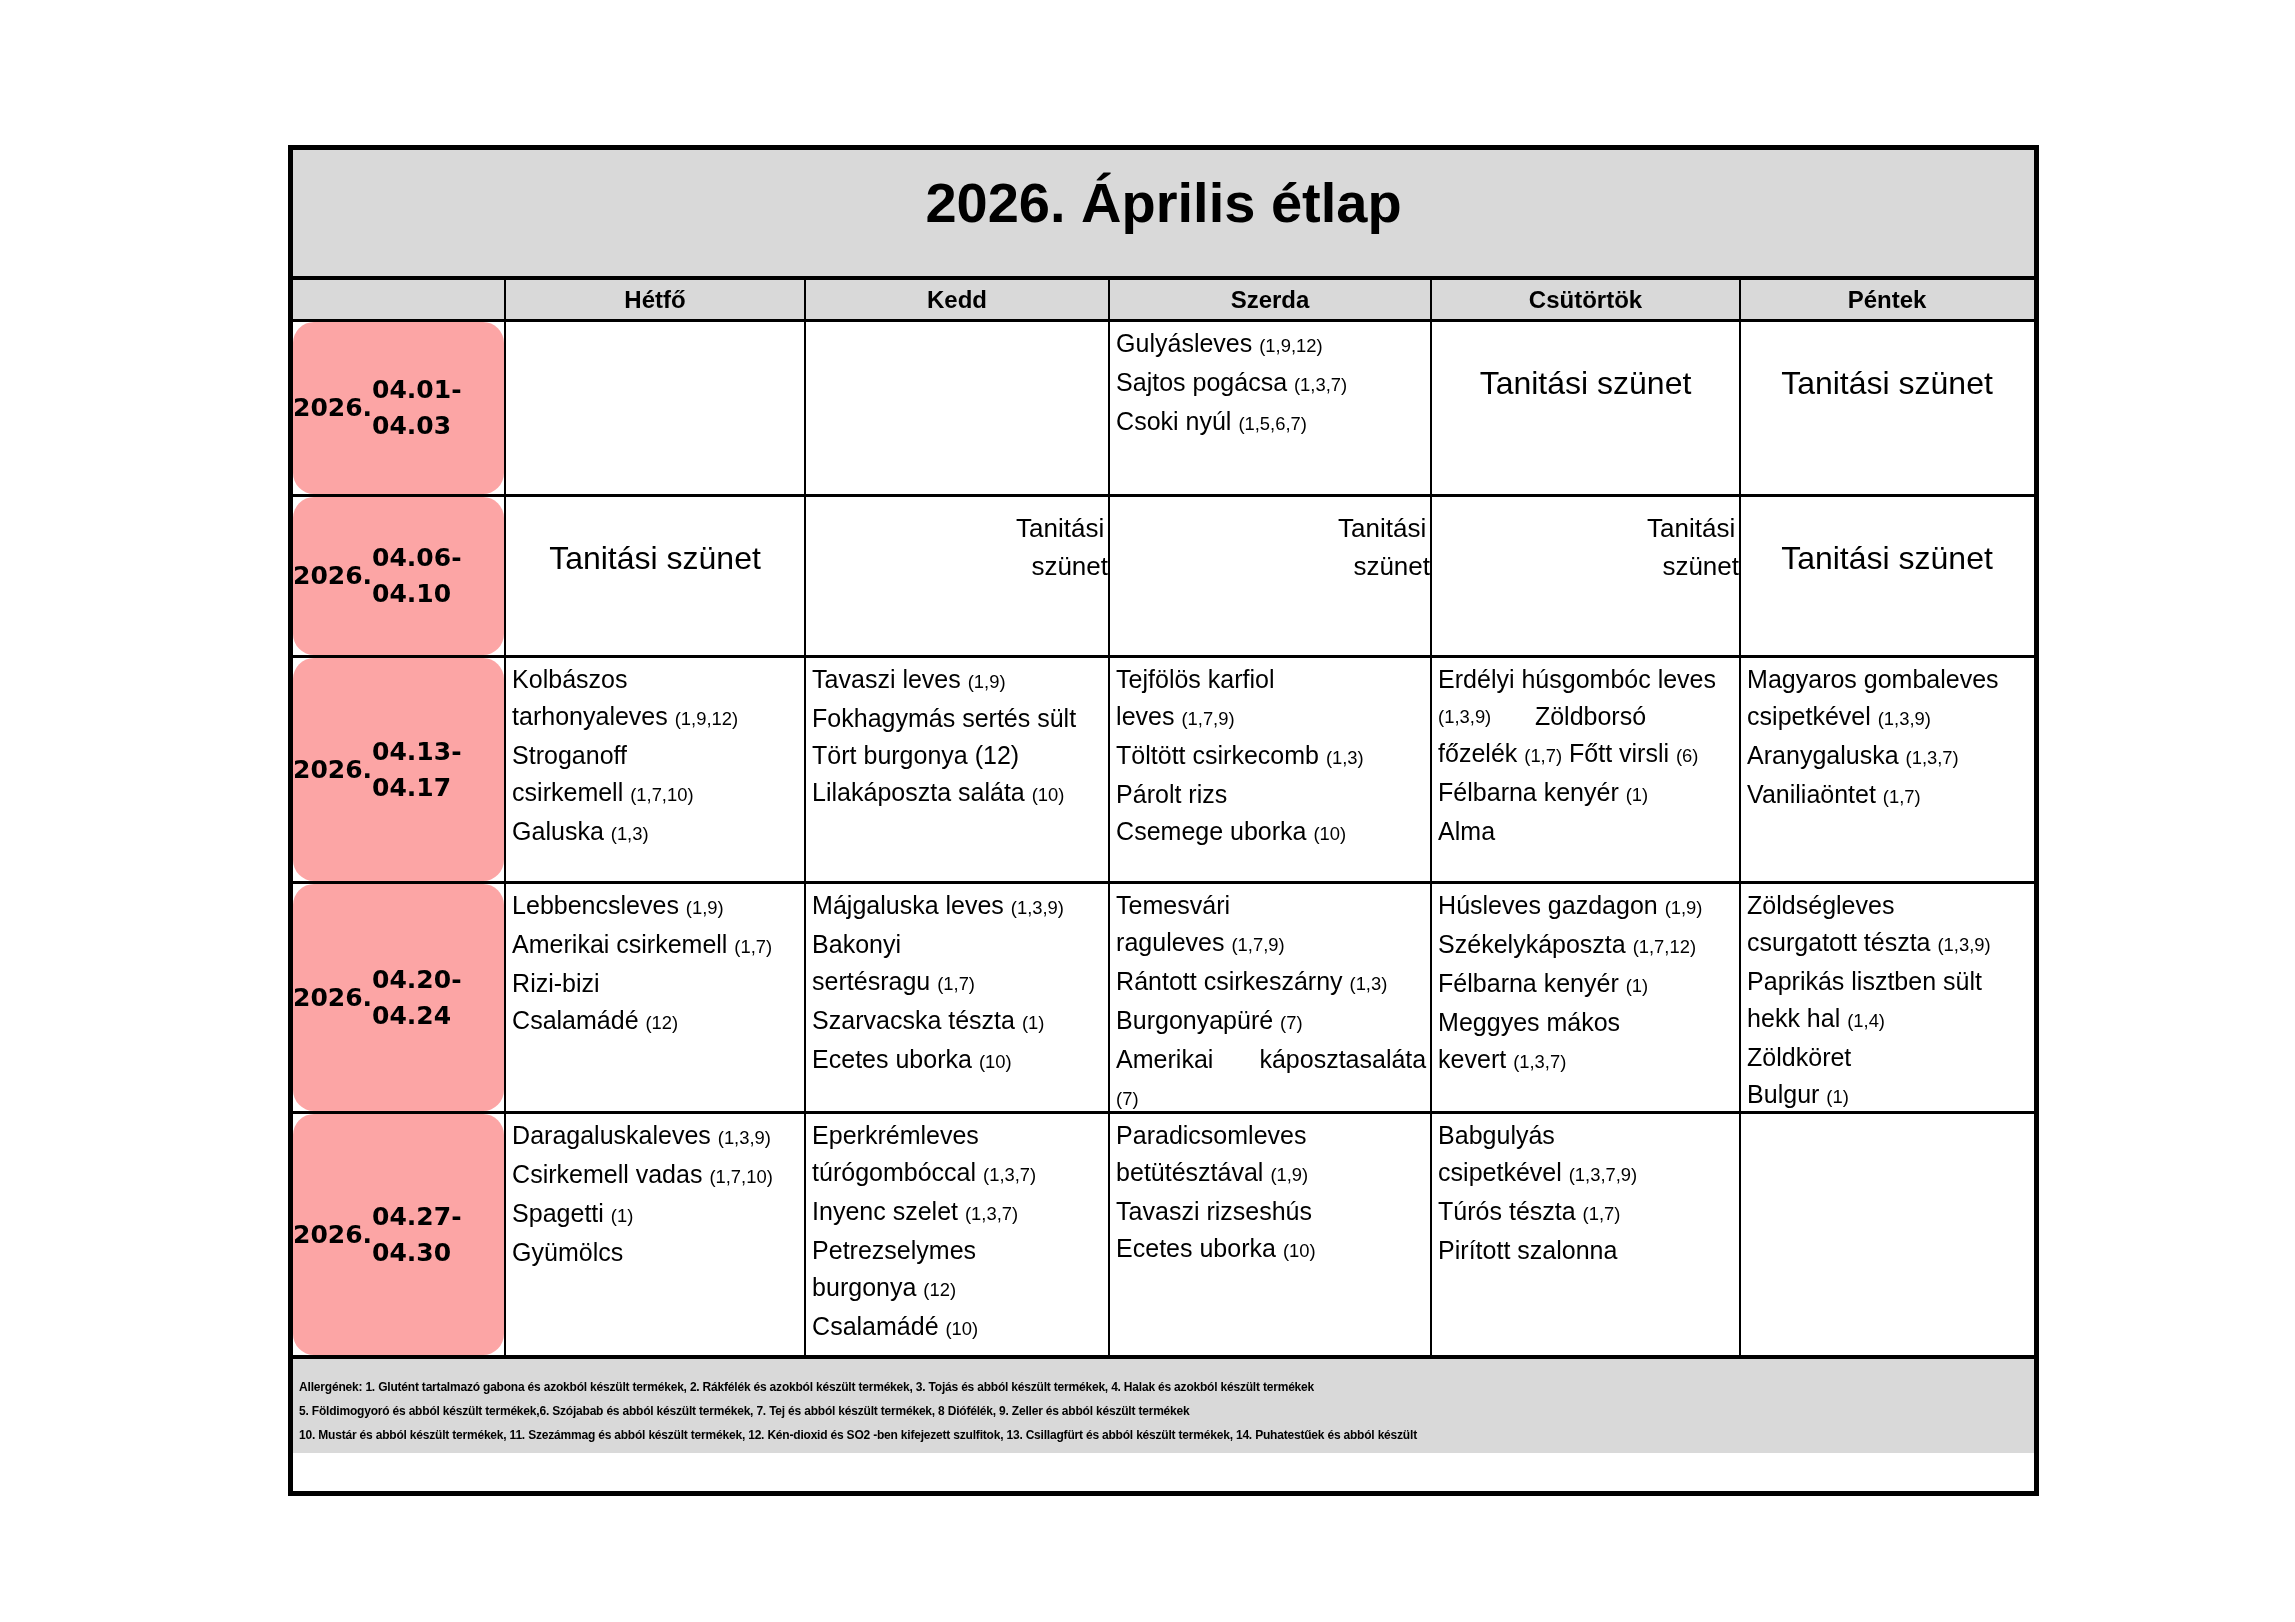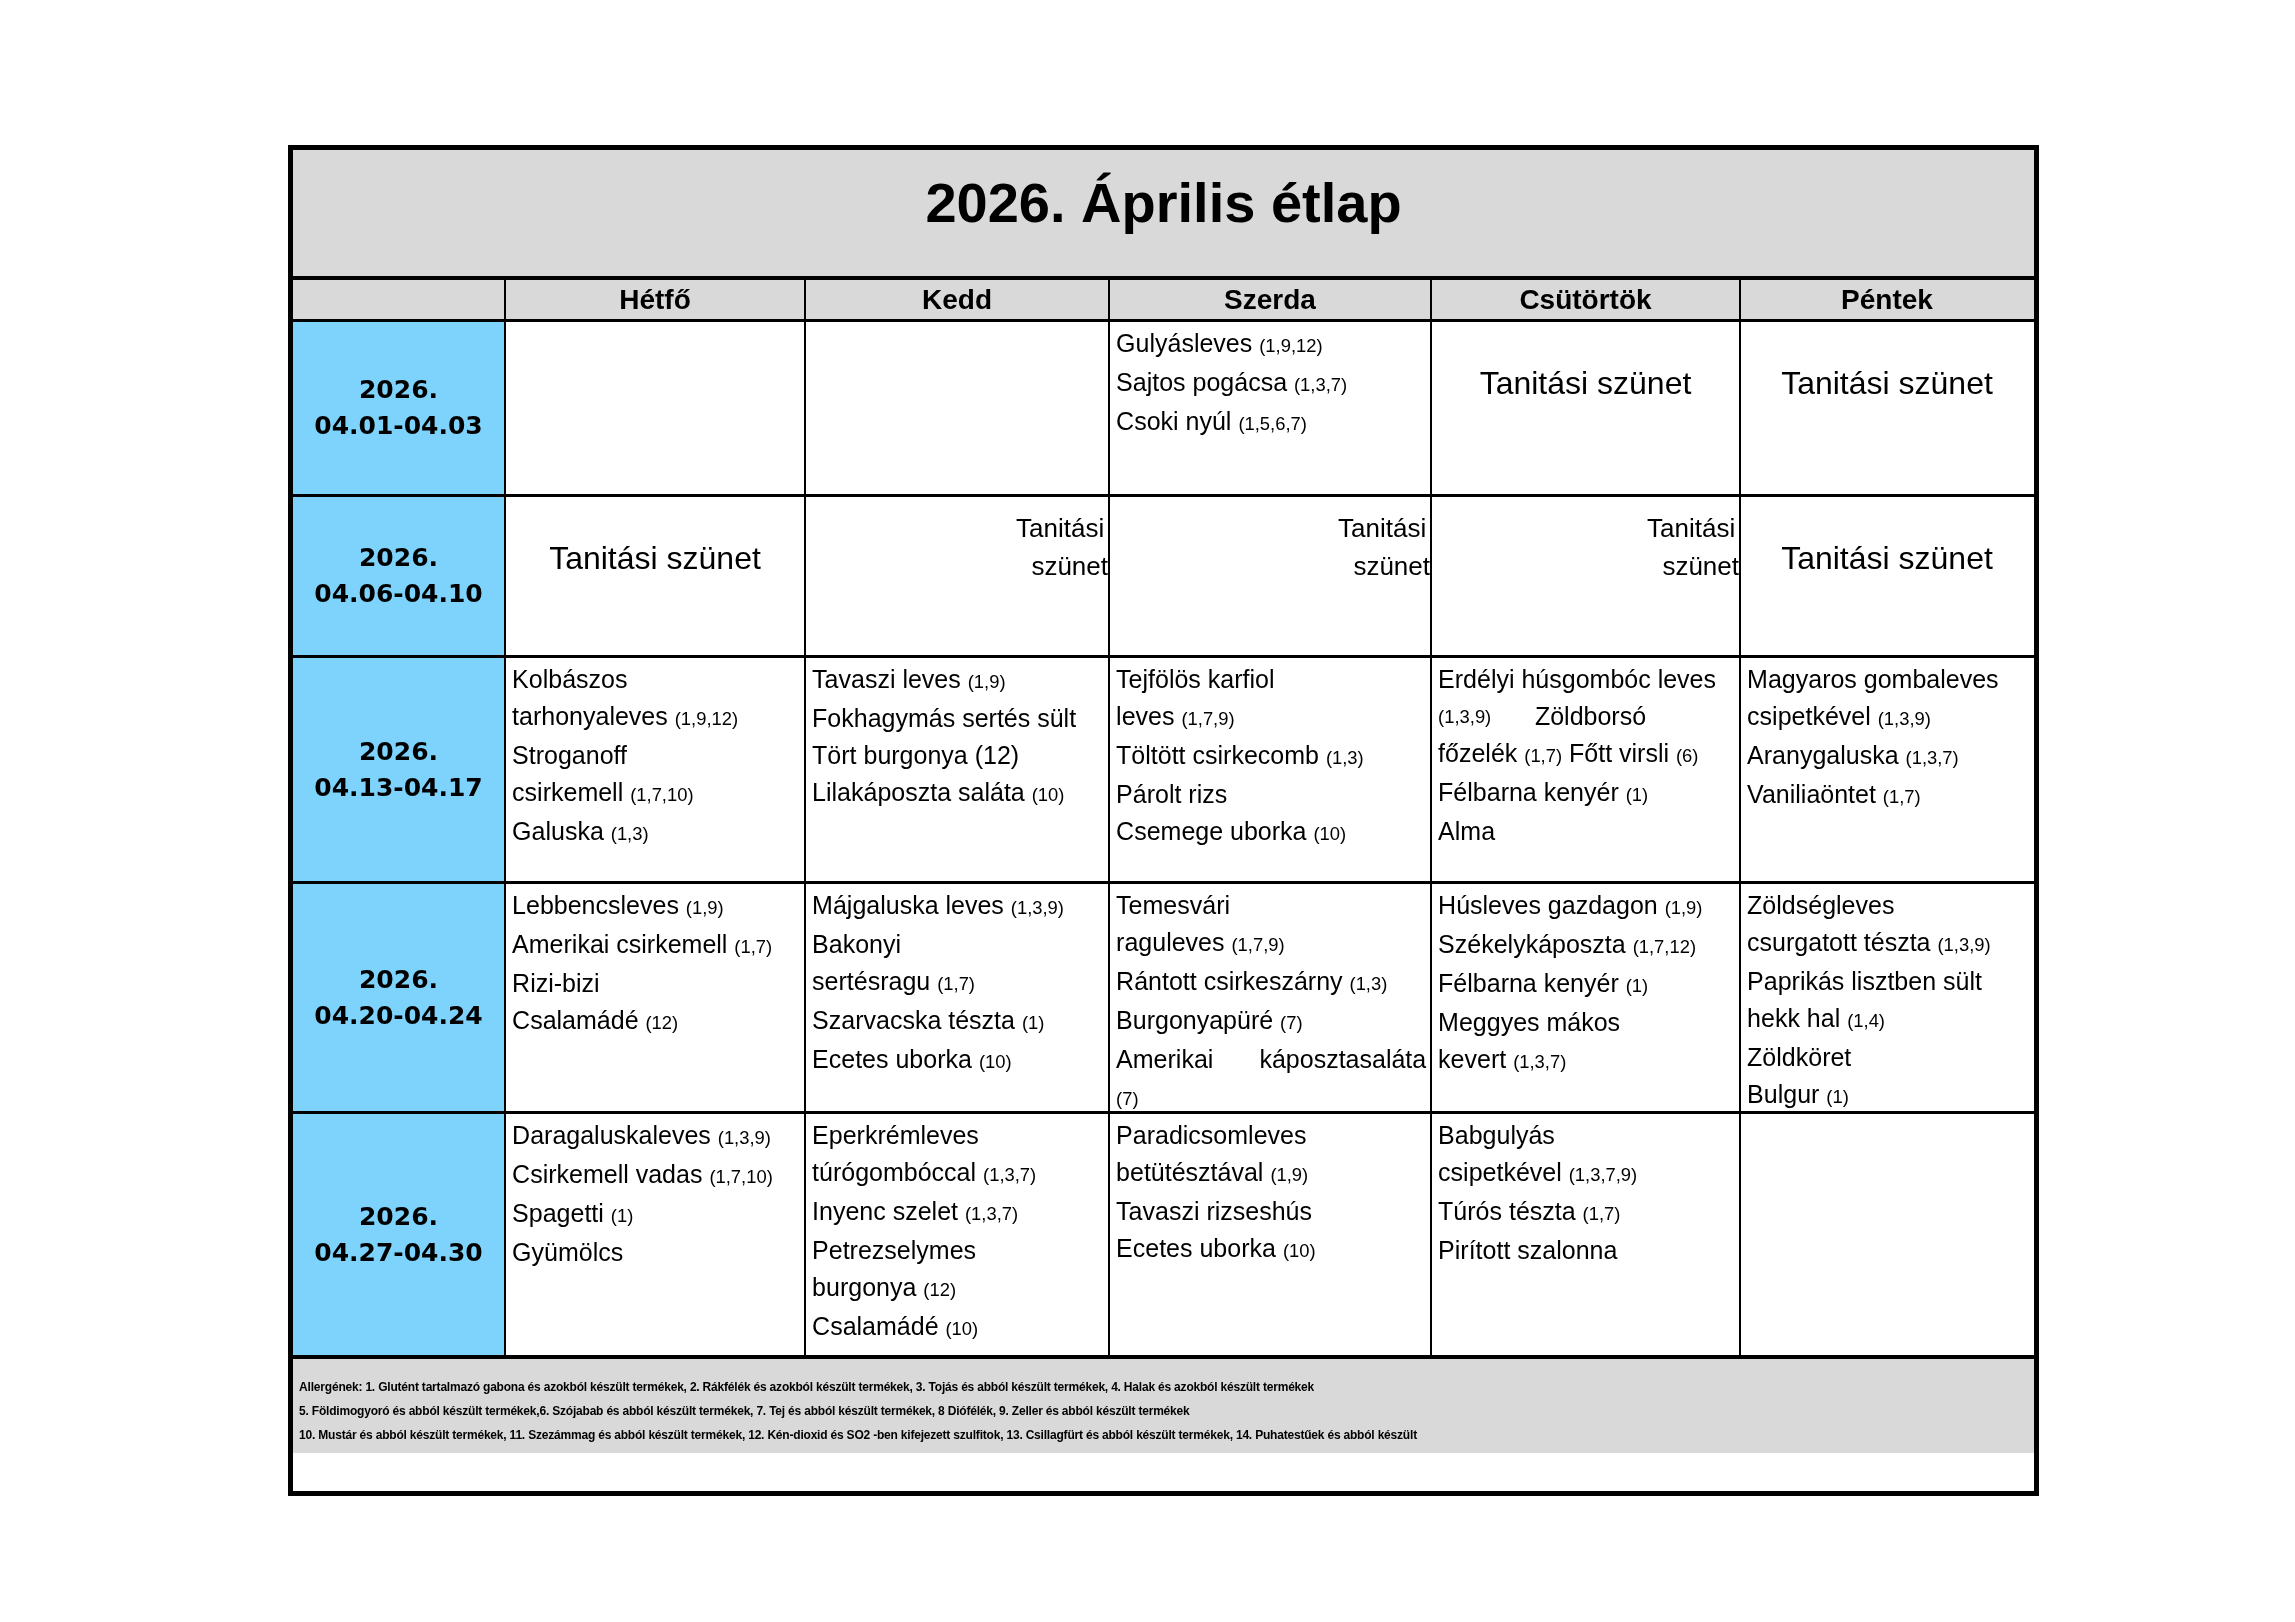--- a/index.html
+++ b/index.html
@@ -18,33 +18,33 @@
     padding-bottom: 21.4px;
     font-weight: bold; font-size: 56px;
   }
 
   .grid-row { display: grid; grid-template-columns: 211px 300px 304px 322px 309px 294px; }
 
   .header-row { height: 43px; border-top: 4.6px solid #000; background: #d9d9d9; }
   .hcell {
     border-left: 2.3px solid #000;
     display: flex; align-items: center; justify-content: center;
-    font-weight: bold; font-size: 28px;
+    font-weight: bold; font-size: 24px;
   }
   .hcell:first-child { border-left: none; }
 
   .week-row { border-top: 3.8px solid #000; }
   .cell { border-left: 2.3px solid #000; overflow: hidden; }
   .cell:first-child { border-left: none; }
 
   .date-cell {
-    background: #7dd3fc;
-    display: flex; flex-direction: column; justify-content: center; align-items: center;
+    background: #fca5a5;
+    display: flex; flex-direction: row; justify-content: center; align-items: center;
     font-family: "DejaVu Sans", sans-serif; font-weight: bold;
-    font-size: 25px; line-height: 36px;
+    font-size: 25px; line-height: 36px; border-radius: 21px;
   }
 
   .menu-cell { padding: 3.1px 3.8px 0 6.1px; font-size: 25px; line-height: 37px; }
   .line { white-space: nowrap; }
   .line.split { display: flex; justify-content: space-between; }
   .sm { font-size: 18.4px; }
 
   .break-center { text-align: center; padding-top: 43px; font-size: 32px; }
   .break-wrap { font-size: 26px; line-height: 38px; padding-top: 12px; }
   .break-wrap .l1 { text-align: right; padding-right: 3.8px; }

